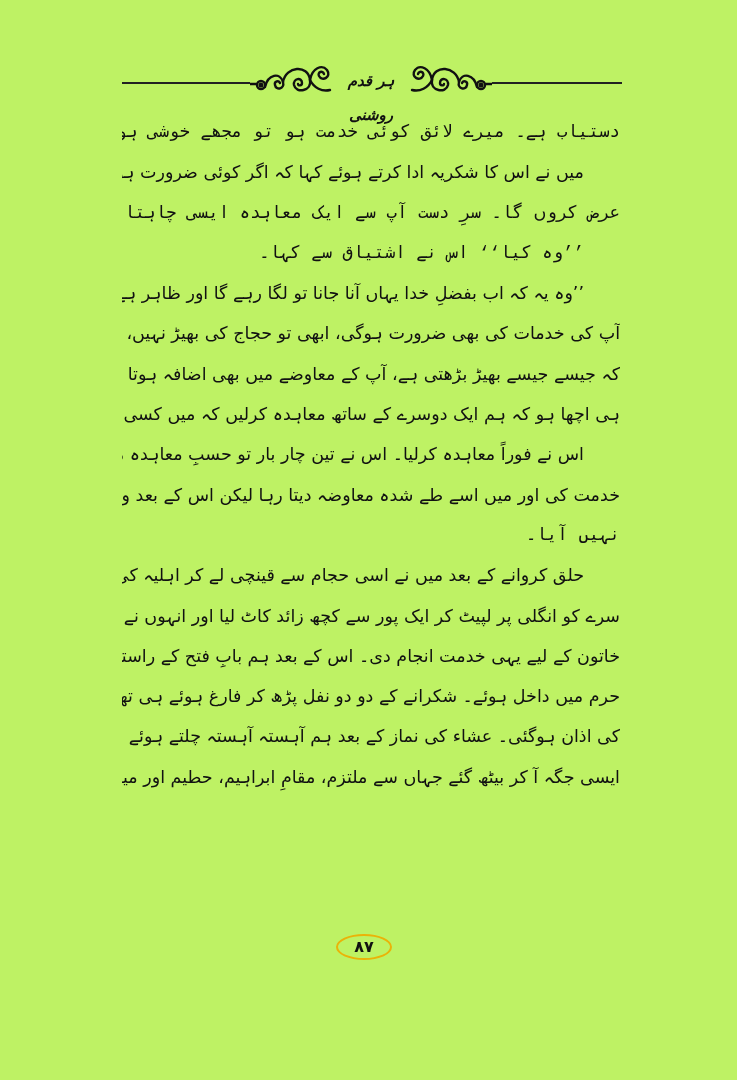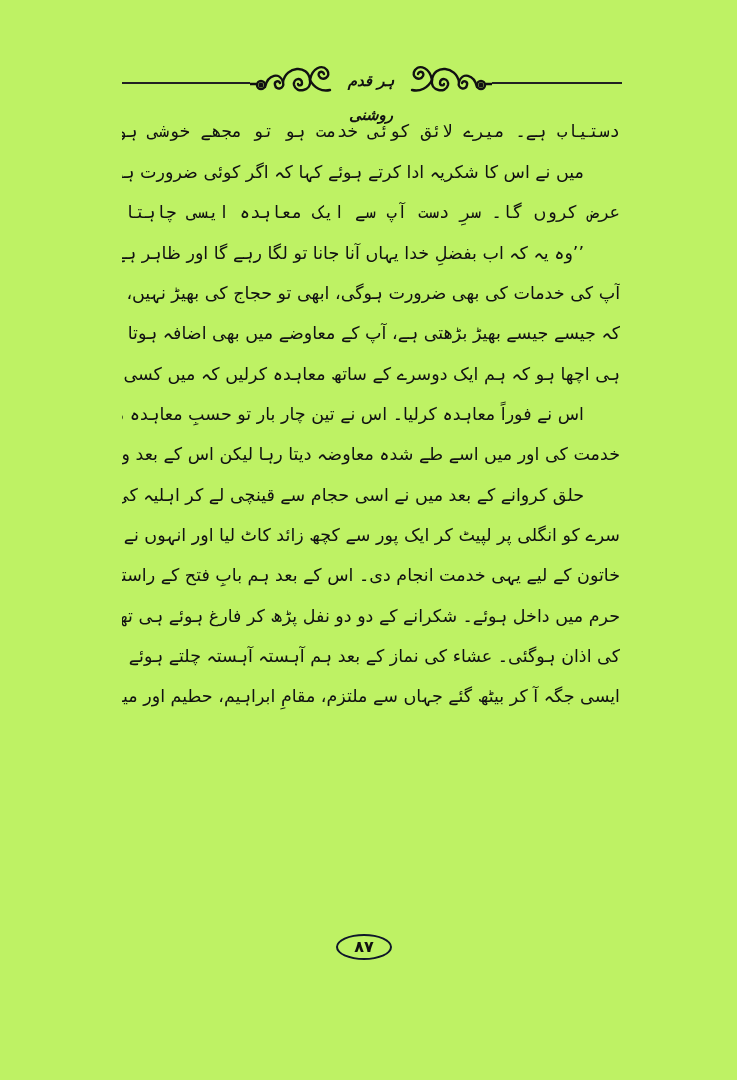--- a/index.html
+++ b/index.html
@@ -28,21 +28,21 @@
       font-family: "DejaVu Sans", sans-serif; font-size: 17.5px; line-height: 40.3px; height: 40.3px;
       white-space: nowrap; overflow: hidden; text-align: justify; text-align-last: justify; color: #111;
     }
     .line.last { text-align-last: right; font-family: Liberation Mono, monospace; }
     .line.indent { padding-right: 36px; }
     .line.indent.quote-indent { padding-right: 36px; }
 
     
     .page-number {
       position: absolute; left: 336px; top: 934px; width: 56px; height: 26px;
-      border: 2px solid #0f172a; border-radius: 50%; box-sizing: border-box;
+      border: 2px solid #eab308; border-radius: 50%; box-sizing: border-box;
       text-align: center; font-family: "DejaVu Sans", sans-serif; font-size: 16px; font-weight: bold;
       line-height: 22px; direction: rtl; color: #111;
     }
   </style>
 </head>
 <body>
 
 <div class="page">
 
   <div class="header">
@@ -72,26 +72,28 @@
         </g>
       </svg>
     </div>
     <div class="rule right"></div>
   </div>
 
   <div class="text-block">
     <div class="line last">دستیاب ہے۔ میرے لائق کوئی خدمت ہو تو مجھے خوشی ہوگی۔</div>
     <div class="line indent">میں نے اس کا شکریہ ادا کرتے ہوئے کہا کہ اگر کوئی ضرورت ہوئی تو ضرور</div>
     <div class="line last">عرض کروں گا۔ سرِ دست آپ سے ایک معاہدہ ایسی چاہتا ہوں۔</div>
+    <div class="line indent last">’’وہ کیا‘‘ اس نے اشتیاق سے کہا۔</div>
     <div class="line indent quote-indent">’’وہ یہ کہ اب بفضلِ خدا یہاں آنا جانا تو لگا رہے گا اور ظاہر ہے کہ مجھے</div>
     <div class="line">آپ کی خدمات کی بھی ضرورت ہوگی، ابھی تو حجاج کی بھیڑ نہیں، میں نے سنا ہے</div>
     <div class="line">کہ جیسے جیسے بھیڑ بڑھتی ہے، آپ کے معاوضے میں بھی اضافہ ہوتا جاتا ہے، کیا</div>
     <div class="line">ہی اچھا ہو کہ ہم ایک دوسرے کے ساتھ معاہدہ کرلیں کہ میں کسی اور دکان میں نہیں</div>
     <div class="line indent">اس نے فوراً معاہدہ کرلیا۔ اس نے تین چار بار تو حسبِ معاہدہ میری</div>
     <div class="line">خدمت کی اور میں اسے طے شدہ معاوضہ دیتا رہا لیکن اس کے بعد وہ مجھے وہاں نظر</div>
+    <div class="line last">نہیں آیا۔</div>
     <div class="line indent">حلق کروانے کے بعد میں نے اسی حجام سے قینچی لے کر اہلیہ کی چٹیا کے</div>
     <div class="line">سرے کو انگلی پر لپیٹ کر ایک پور سے کچھ زائد کاٹ لیا اور انہوں نے ہماری ہمراہی</div>
     <div class="line">خاتون کے لیے یہی خدمت انجام دی۔ اس کے بعد ہم بابِ فتح کے راستے پھر</div>
     <div class="line">حرم میں داخل ہوئے۔ شکرانے کے دو دو نفل پڑھ کر فارغ ہوئے ہی تھے کہ عشاء</div>
     <div class="line">کی اذان ہوگئی۔ عشاء کی نماز کے بعد ہم آہستہ آہستہ چلتے ہوئے صحنِ کعبہ میں</div>
     <div class="line">ایسی جگہ آ کر بیٹھ گئے جہاں سے ملتزم، مقامِ ابراہیم، حطیم اور میزابِ رحمت</div>
   </div>
 
   <div class="page-number">۸۷</div>
 </div>

